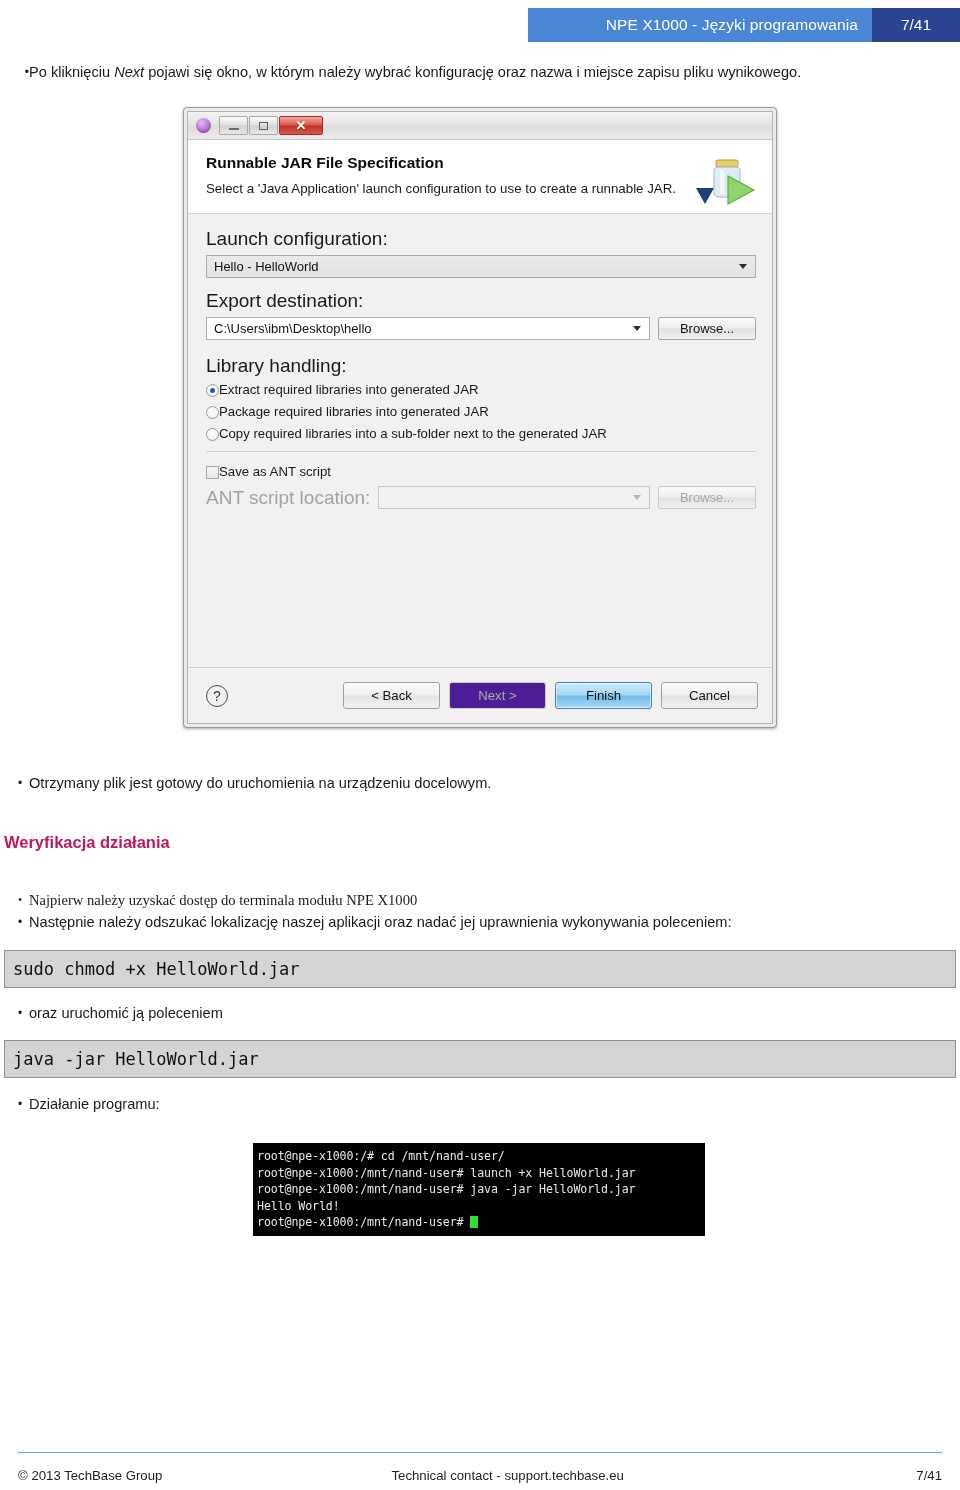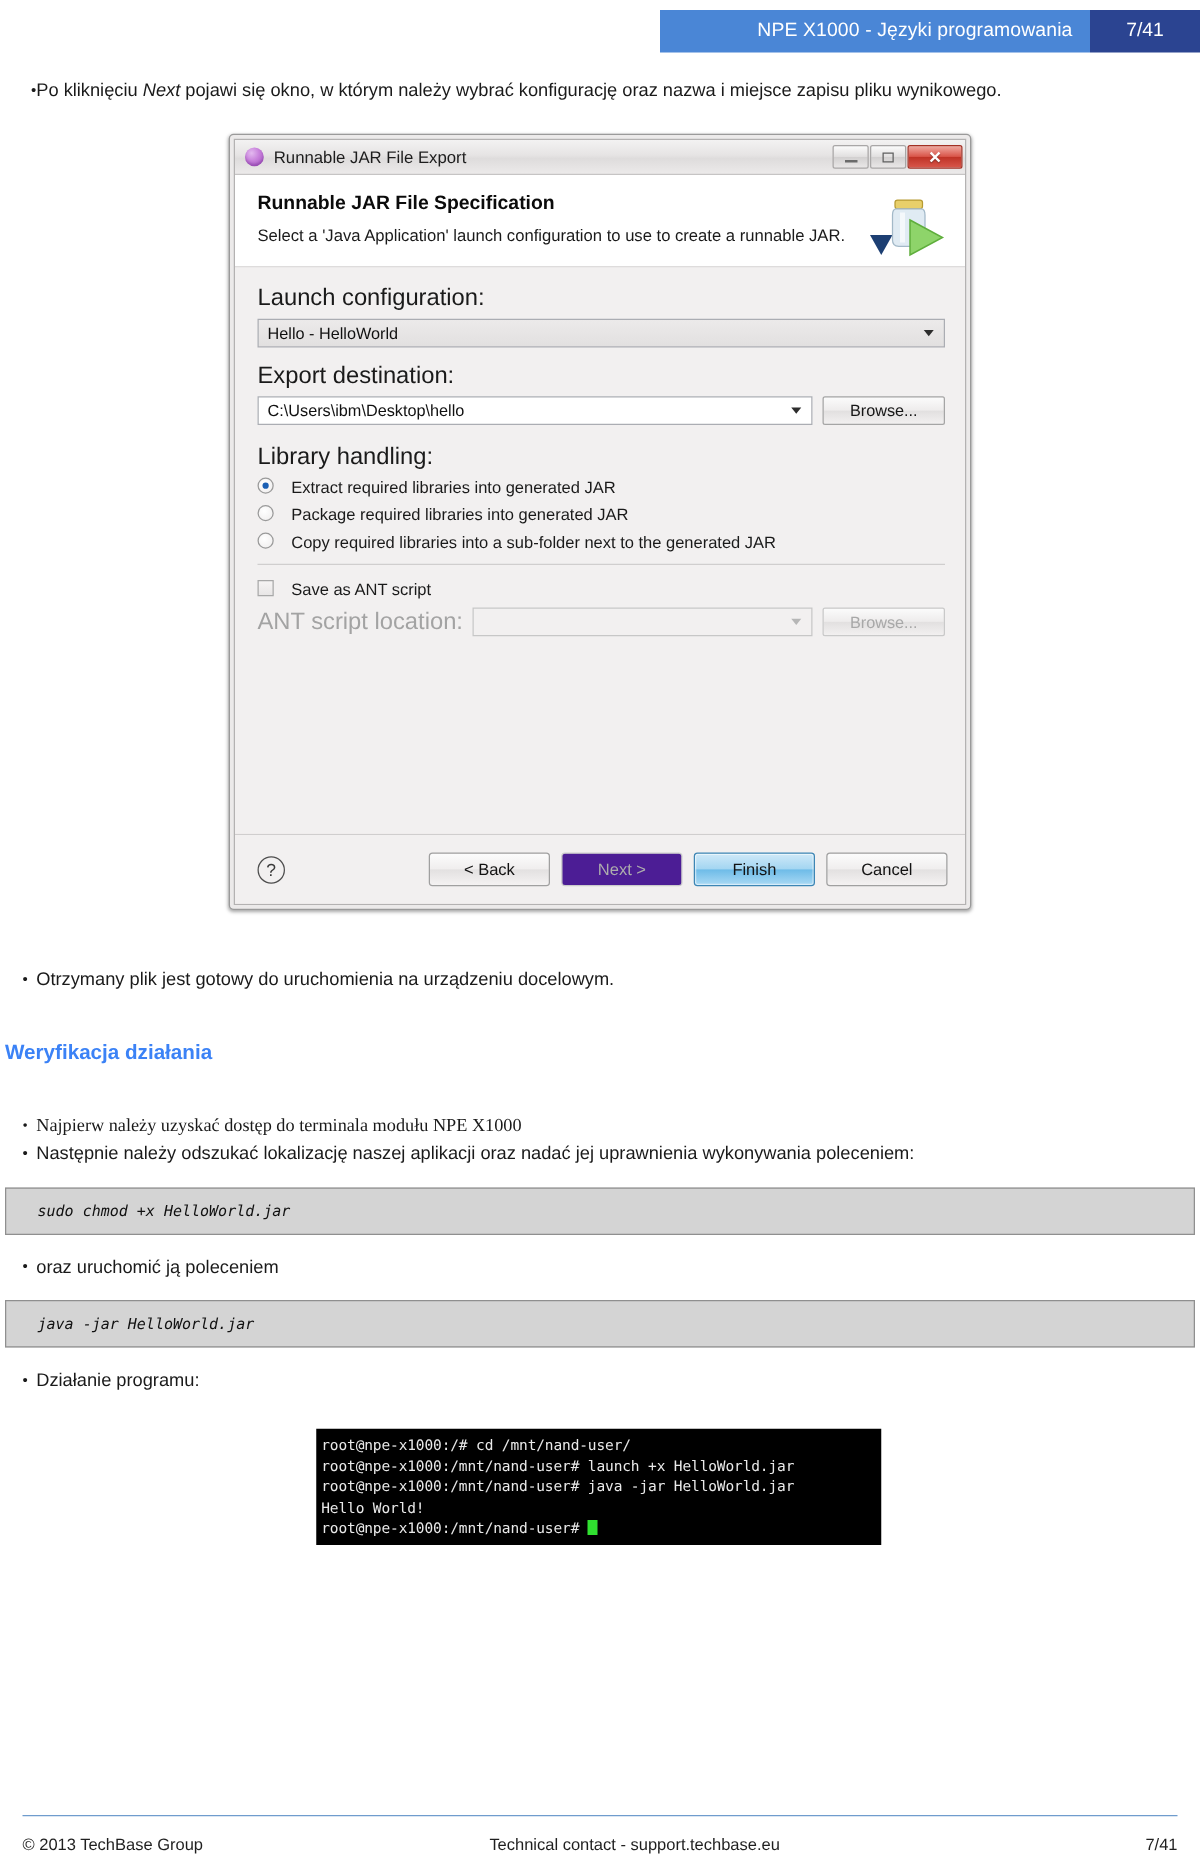--- a/index.html
+++ b/index.html
@@ -62,35 +62,34 @@
     width: 11px;
     font-size: 12px;
     vertical-align: 1px;
   }
   .ital { font-style: italic; }
 
   .section-head {
     position: absolute;
     font-size: 16.5px;
     font-weight: bold;
-    color: #3b82f6;
+    color: #be185d;
   }
 
   .code-box {
     position: absolute;
     background: #d4d4d4;
     border: 1px solid #8f8f8f;
     box-sizing: border-box;
     font-family: "DejaVu Sans Mono", "Liberation Mono", monospace;
-    font-size: 12px;
+    font-size: 17px;
     color: #101010;
     display: flex;
     align-items: center;
-    padding-left: 25px;
-    font-style: italic;
+    padding-left: 8px;
   }
 
   
   .dialog {
     position: absolute;
     left: 183px;
     top: 107px;
     width: 594px;
     height: 621px;
     background: #eceaea;
@@ -227,21 +226,21 @@
     background: linear-gradient(to bottom, #fbfbfb 0%, #eeecec 48%, #e2e0e0 52%, #f2f0f0 100%);
     font-size: 13px;
     color: #161616;
     display: flex; align-items: center; justify-content: center;
     box-sizing: border-box;
     flex: none;
   }
   .browse-btn.disabled { color: #a8a8a8; border-color: #c9c9c9; }
 
   .radio-row, .check-row {
-    display: flex; align-items: flex-start; gap: 14px;
+    display: flex; align-items: flex-end; gap: 0;
     font-size: 13.2px; color: #1a1a1a;
     margin-bottom: 7px;
   }
   .radio {
     width: 13px; height: 13px; border-radius: 50%;
     border: 1px solid #9a9a9a;
     background: radial-gradient(circle at 40% 35%, #ffffff 0%, #eeecec 100%);
     flex: none; position: relative;
     box-sizing: border-box;
   }
@@ -353,21 +352,20 @@
   <div class="header-page">7/41</div>
 </div>
 
 <div class="bullet-line" style="left:18px; top:62px;text-align:right;"><span>Po kliknięciu </span><span class="ital">Next</span><span> pojawi się okno, w którym należy wybrać konfigurację oraz nazwa i miejsce zapisu pliku wynikowego.</span></div>
 
 <div class="dialog">
   <div class="dialog-inner">
 
     <div class="titlebar">
       <div class="tb-icon"></div>
-      <div class="tb-title">Runnable JAR File Export</div>
       <div class="win-btns">
         <div class="win-btn">
           <div class="wb-min"></div>
         </div>
         <div class="win-btn">
           <div class="wb-max"></div>
         </div>
         <div class="win-btn close">
           <div class="wb-close">✕</div>
         </div>

